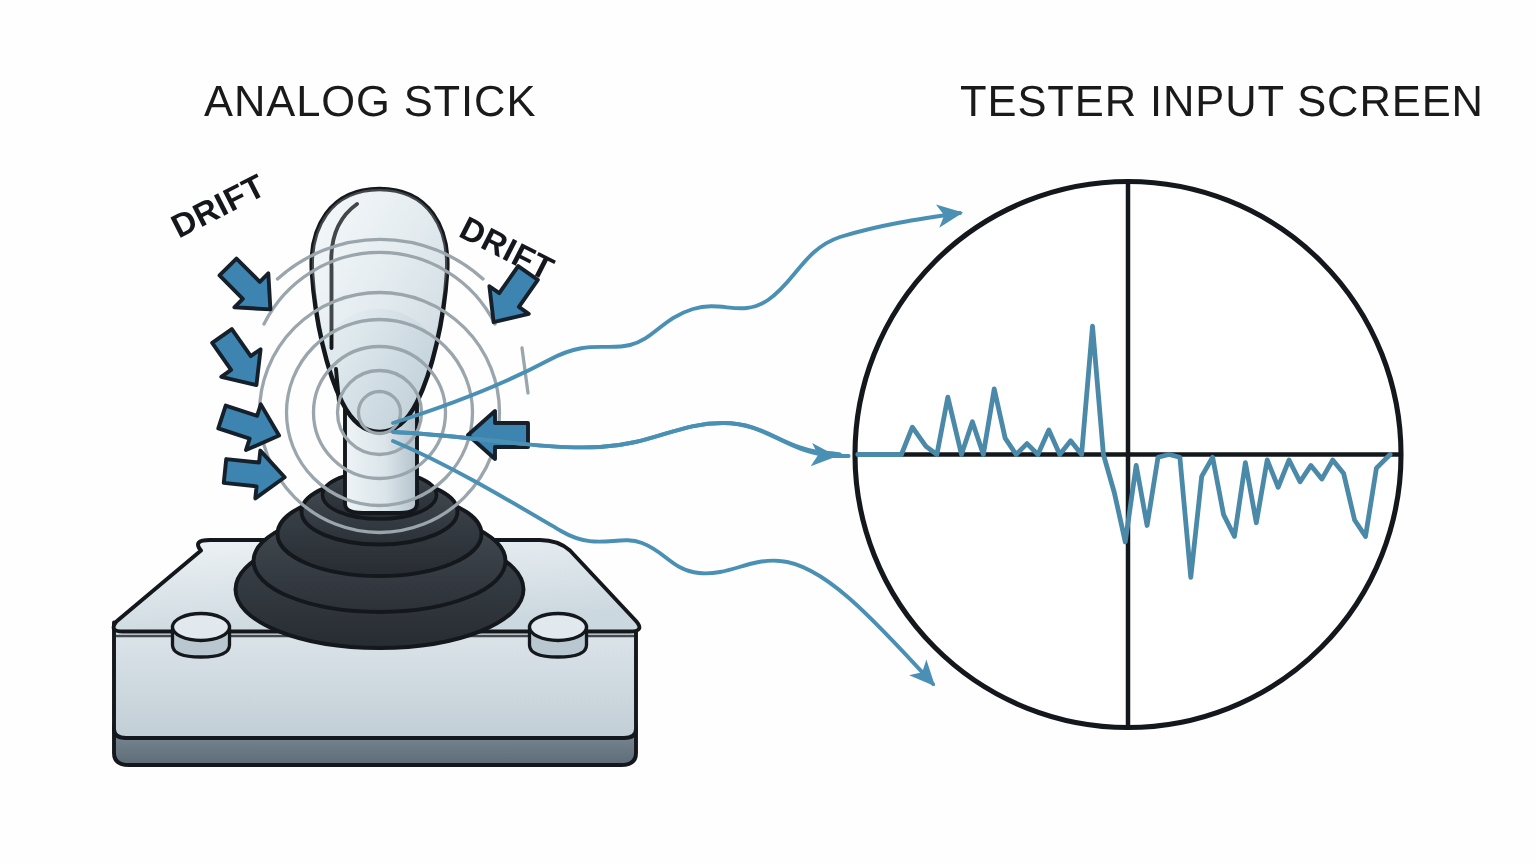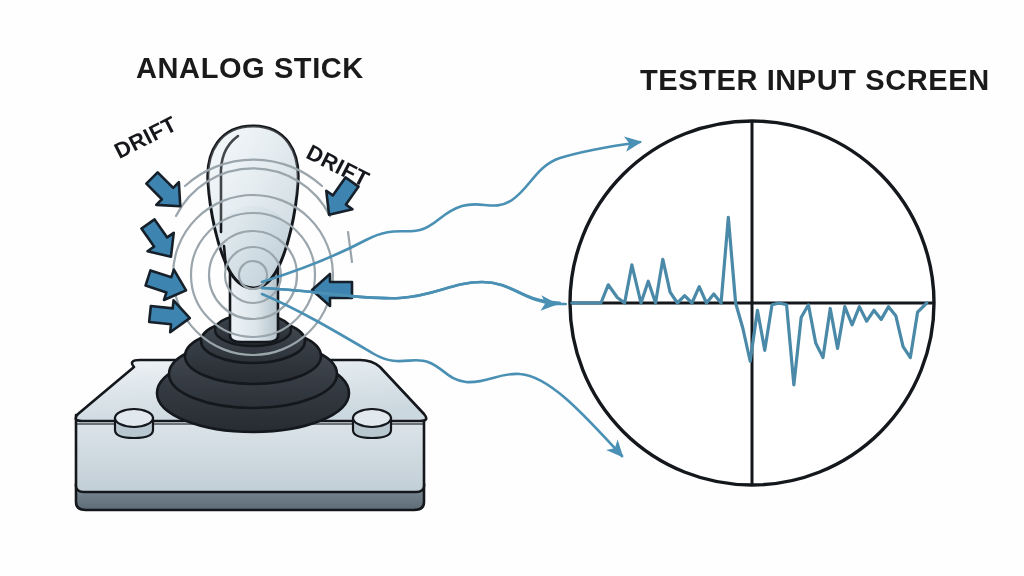--- a/index.html
+++ b/index.html
@@ -21,28 +21,28 @@
   #scene {
     position: absolute;
     top: 0;
     left: 0;
     width: 1024px;
     height: 576px;
   }
   .heading {
     position: absolute;
     font-family: "Liberation Sans", sans-serif;
-    font-weight: bold;
+    font-weight: normal;
     font-size: 29px;
     letter-spacing: 0.6px;
     color: #1a1a1a;
     white-space: nowrap;
   }
   #title-left  { left: 136px; top: 52px; }
-  #title-right { left: 640px; top: 64px; }
+  #title-right { left: 640px; top: 52px; }
 
   .drift-label {
     position: absolute;
     font-family: "Liberation Sans", sans-serif;
     font-weight: bold;
     font-size: 22px;
     letter-spacing: 0.4px;
     color: #15171c;
     white-space: nowrap;
   }

